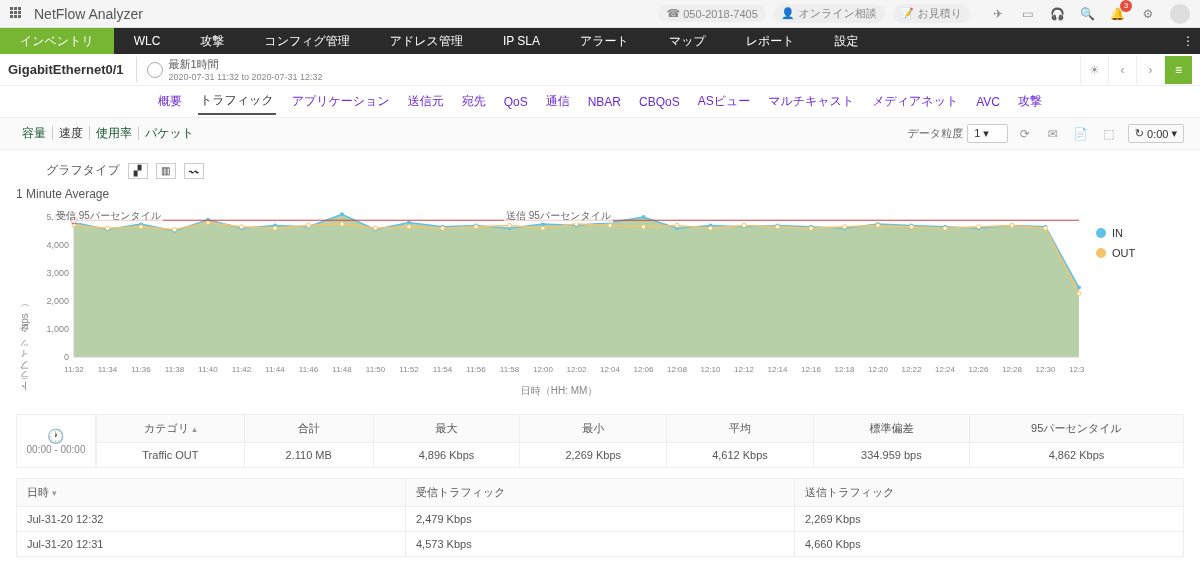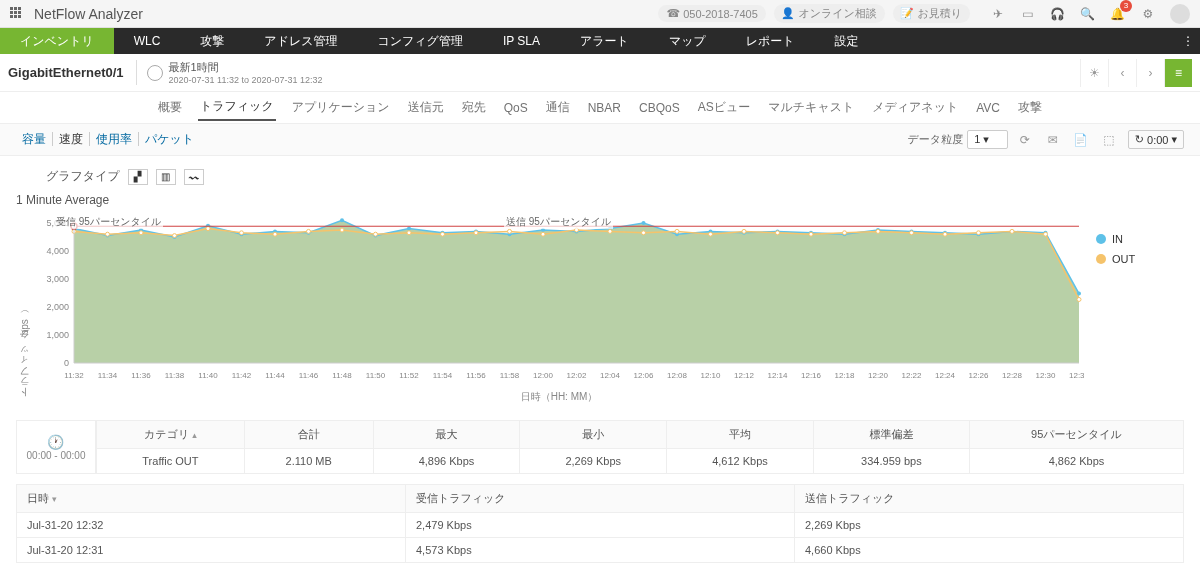--- a/index.html
+++ b/index.html
@@ -18,37 +18,37 @@
 .badge { position: absolute; top: -6px; right: -6px; background: #e74c3c; color: #fff; border-radius: 50%; width: 12px; height: 12px; font-size: 8px; display: flex; align-items: center; justify-content: center; }
 .avatar-circle { width: 20px; height: 20px; border-radius: 50%; background: #ddd; }
 
 
 .mainnav { height: 26px; background: #2a2a2a; display: flex; align-items: stretch; position: relative; }
 .mainnav-item { color: #fff; font-size: 12px; padding: 0 20px; display: flex; align-items: center; cursor: pointer; }
 .mainnav-item.active { background: #77b632; }
 .mainnav-more { position: absolute; right: 6px; top: 0; height: 26px; display: flex; align-items: center; color: #fff; cursor: pointer; }
 
 
-.contextbar { height: 38px; display: flex; align-items: center; padding: 0 8px; border-bottom: 1px solid #eee; }
+.contextbar { height: 32px; display: flex; align-items: center; padding: 0 8px; border-bottom: 1px solid #eee; }
 .interface-name { font-weight: 600; font-size: 13px; color: #333; margin-right: 12px; }
 .clock-section { display: flex; align-items: center; gap: 6px; font-size: 11px; color: #888; border-left: 1px solid #ddd; padding-left: 10px; }
 .clock-icon { width: 16px; height: 16px; border: 1px solid #aaa; border-radius: 50%; position: relative; }
 .contextbar-spacer { flex: 1; }
 .context-right { display: flex; align-items: center; gap: 0; }
 .ctx-btn { width: 28px; height: 28px; display: flex; align-items: center; justify-content: center; border-left: 1px solid #eee; cursor: pointer; color: #999; }
 .ctx-btn.green { background: #77b632; color: #fff; }
 
 
 .subtabs { height: 32px; display: flex; align-items: center; justify-content: center; gap: 14px; border-bottom: 1px solid #eee; font-size: 12px; }
-.subtab { color: #737373; cursor: pointer; padding: 4px 2px; }
+.subtab { color: #6d28d9; cursor: pointer; padding: 4px 2px; }
 .subtab.active { color: #333; font-weight: 500; border-bottom: 2px solid #555; }
 
 
 .filterrow { height: 32px; display: flex; align-items: center; padding: 0 16px; border-bottom: 1px solid #eee; background: #fafafa; }
-.fopt { color: #0369a1; font-size: 12px; cursor: pointer; padding: 0 6px; border-right: 1px solid #ccc; }
+.fopt { color: #14532d; font-size: 12px; cursor: pointer; padding: 0 6px; border-right: 1px solid #ccc; }
 .fopt:last-of-type { border-right: none; }
 .fopt.active { color: #333; }
 .filterrow-spacer { flex: 1; }
 .gran-label { color: #666; font-size: 11px; margin-right: 4px; }
 .gran-select { border: 1px solid #ccc; background: #fff; padding: 2px 18px 2px 6px; font-size: 11px; border-radius: 2px; position: relative; cursor: pointer; }
 .ficon { width: 22px; height: 22px; display: flex; align-items: center; justify-content: center; cursor: pointer; color: #999; margin-left: 6px; border: 1px solid transparent; }
 .time-pill { border: 1px solid #ccc; border-radius: 2px; padding: 2px 6px; font-size: 11px; display: flex; align-items: center; gap: 3px; cursor: pointer; }
 
 
 .content { padding: 12px 16px; }
@@ -109,22 +109,22 @@
     <span class="top-icon">🔔<span class="badge">3</span></span>
     <span class="top-icon">⚙</span>
     <span class="avatar-circle"></span>
   </div>
 </div>
 
 <div class="mainnav" id="mainnav">
     <div class="mainnav-item active">インベントリ</div>
     <div class="mainnav-item">WLC</div>
     <div class="mainnav-item">攻撃</div>
+    <div class="mainnav-item">コンフィグ管理</div>
     <div class="mainnav-item">アドレス管理</div>
-    <div class="mainnav-item">コンフィグ管理</div>
     <div class="mainnav-item">IP SLA</div>
     <div class="mainnav-item">アラート</div>
     <div class="mainnav-item">マップ</div>
     <div class="mainnav-item">レポート</div>
     <div class="mainnav-item">設定</div>
     <span class="mainnav-more">⋮</span>
 </div>
 
 <div class="contextbar">
   <span class="interface-name">GigabitEthernet0/1</span>

